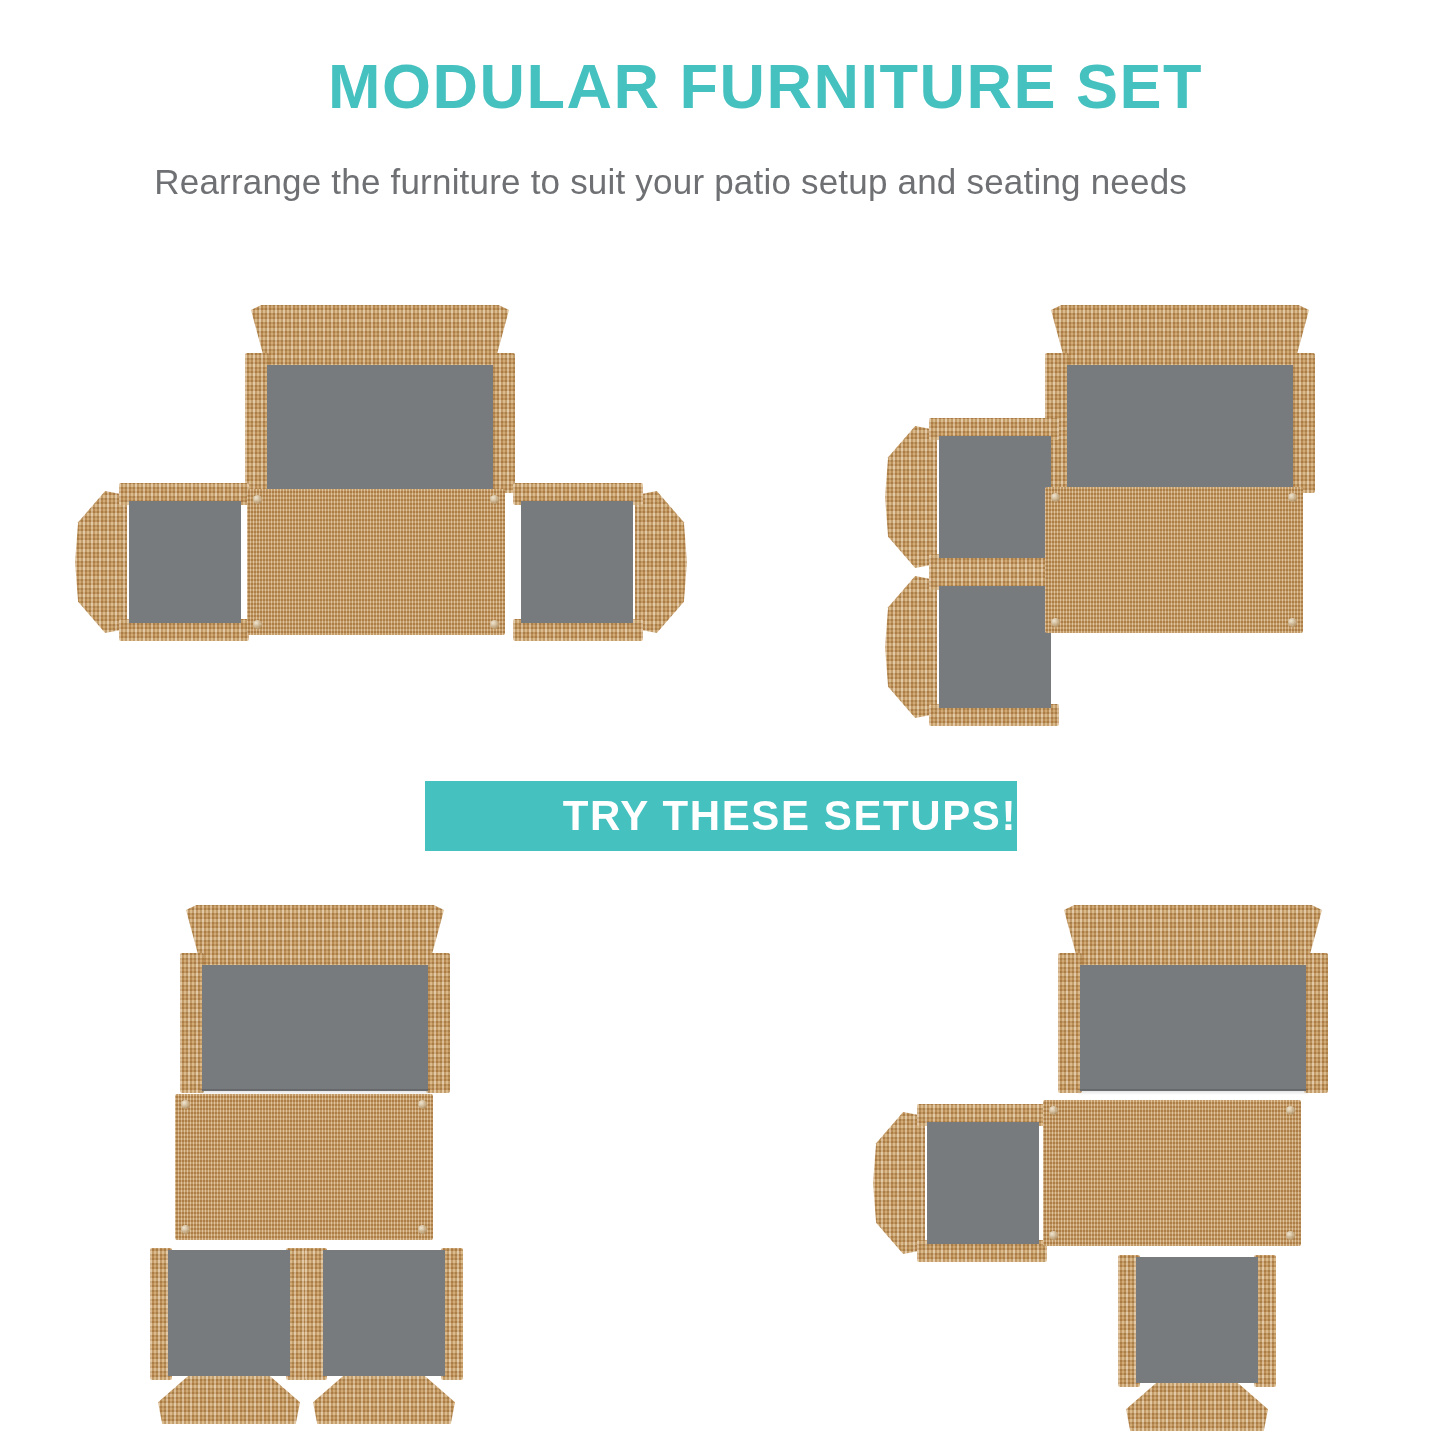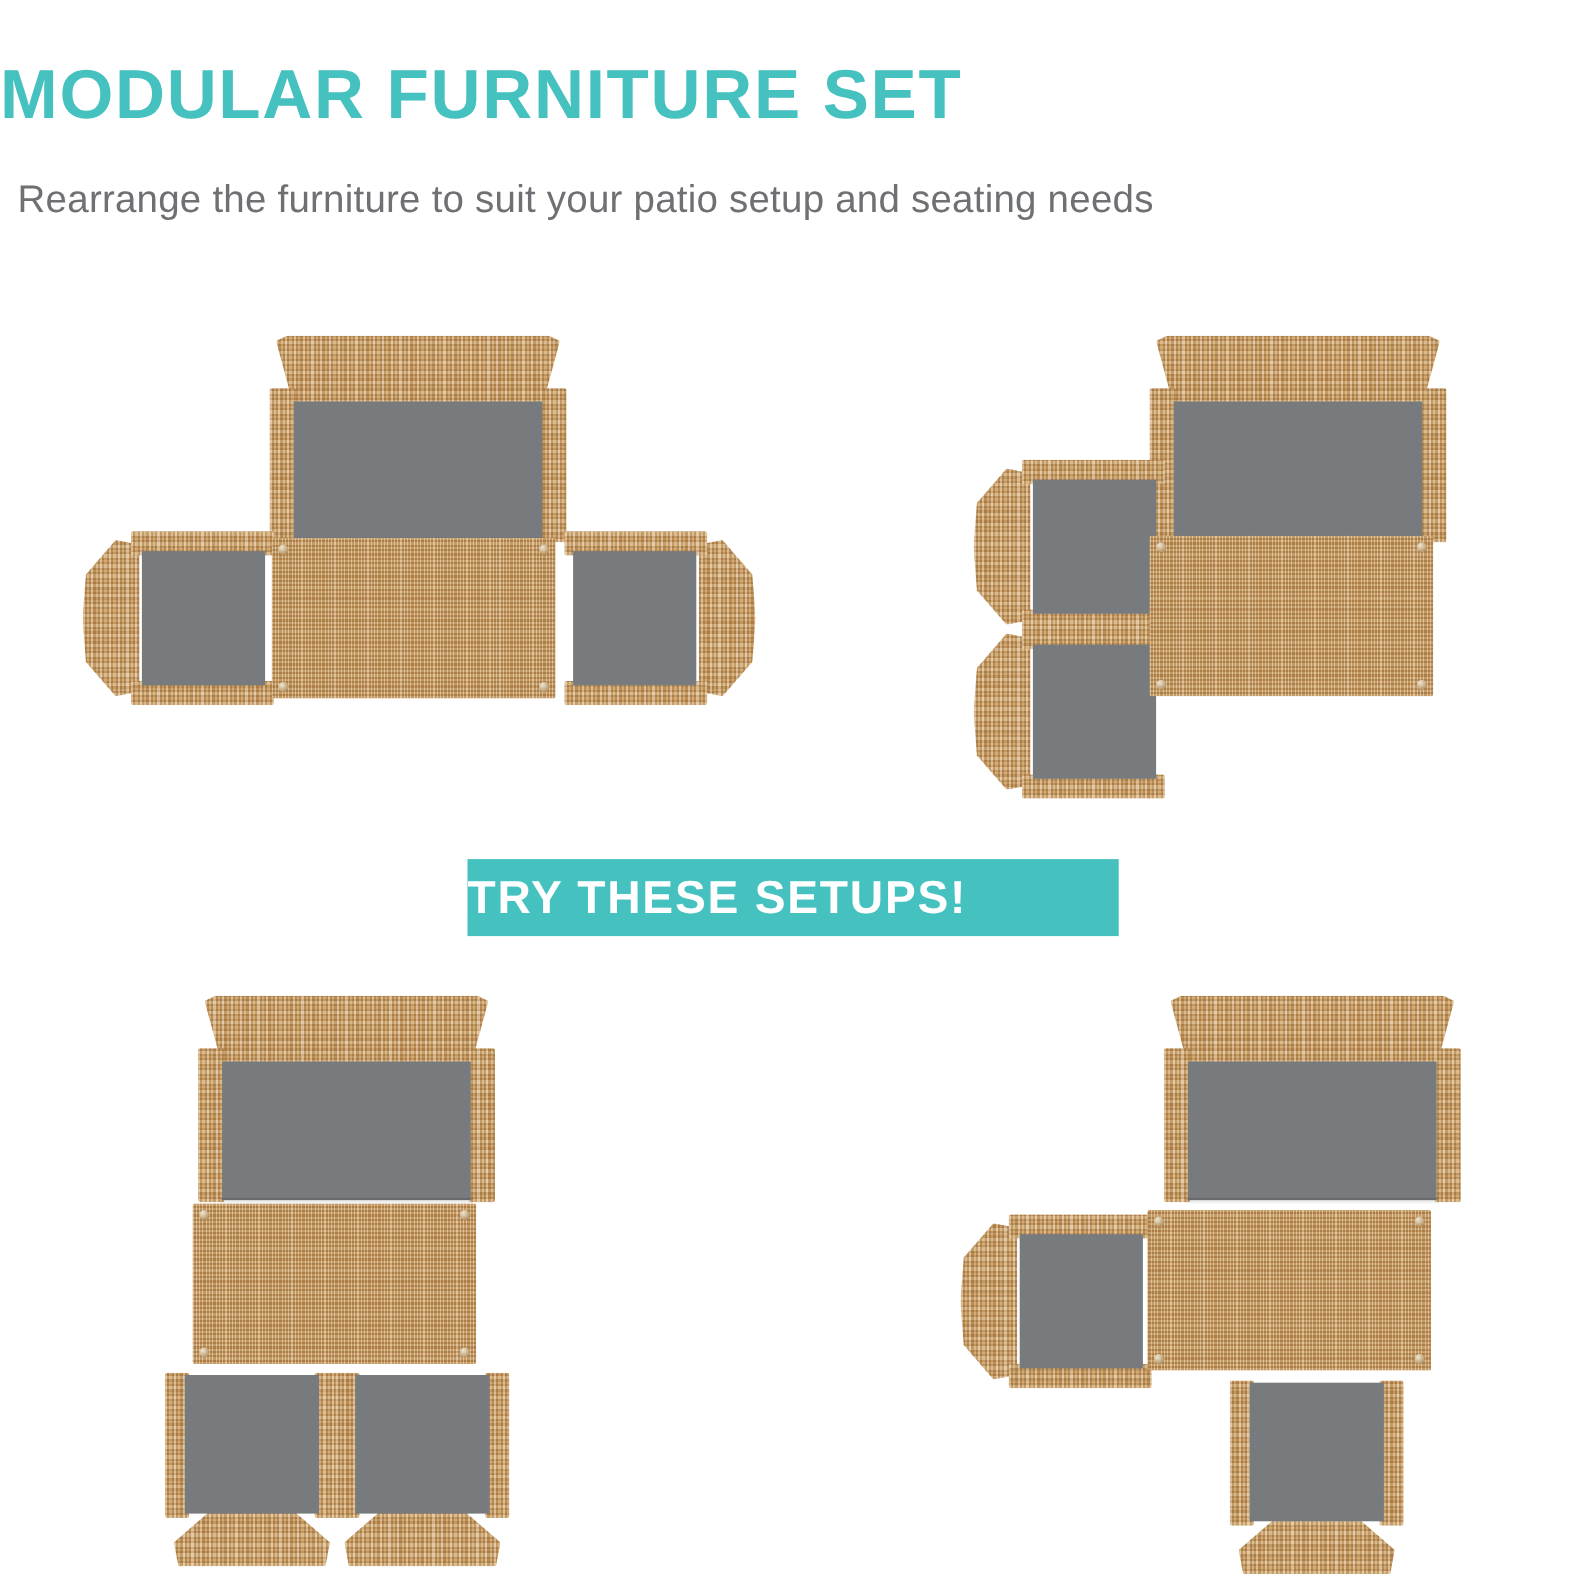--- a/index.html
+++ b/index.html
@@ -13,21 +13,21 @@
     font-family: "Liberation Sans", sans-serif;
     overflow: hidden;
     position: relative;
   }
 
   
   .header {
     position: absolute;
     left: 0; top: 0;
     width: 1203px;
-    text-align: left;
+    text-align: right;
   }
   .title {
     margin: 0;
     padding-top: 52px;
     font-size: 63px;
     font-weight: 700;
     letter-spacing: 1.5px;
     color: #45C1C0;
     line-height: 1.08;
     font-family: "Liberation Sans", sans-serif;
@@ -45,21 +45,21 @@
   
   .banner {
     position: absolute;
     left: 425px;
     top: 781px;
     width: 592px;
     height: 70px;
     background: #45C1C0;
     display: flex;
     align-items: center;
-    justify-content: flex-start;
+    justify-content: flex-end;
   }
   .banner-text {
     color: #ffffff;
     font-size: 42px;
     font-weight: 700;
     letter-spacing: 1.6px;
   }
 
   
   .stage { position: absolute; left: 0; top: 0; }

